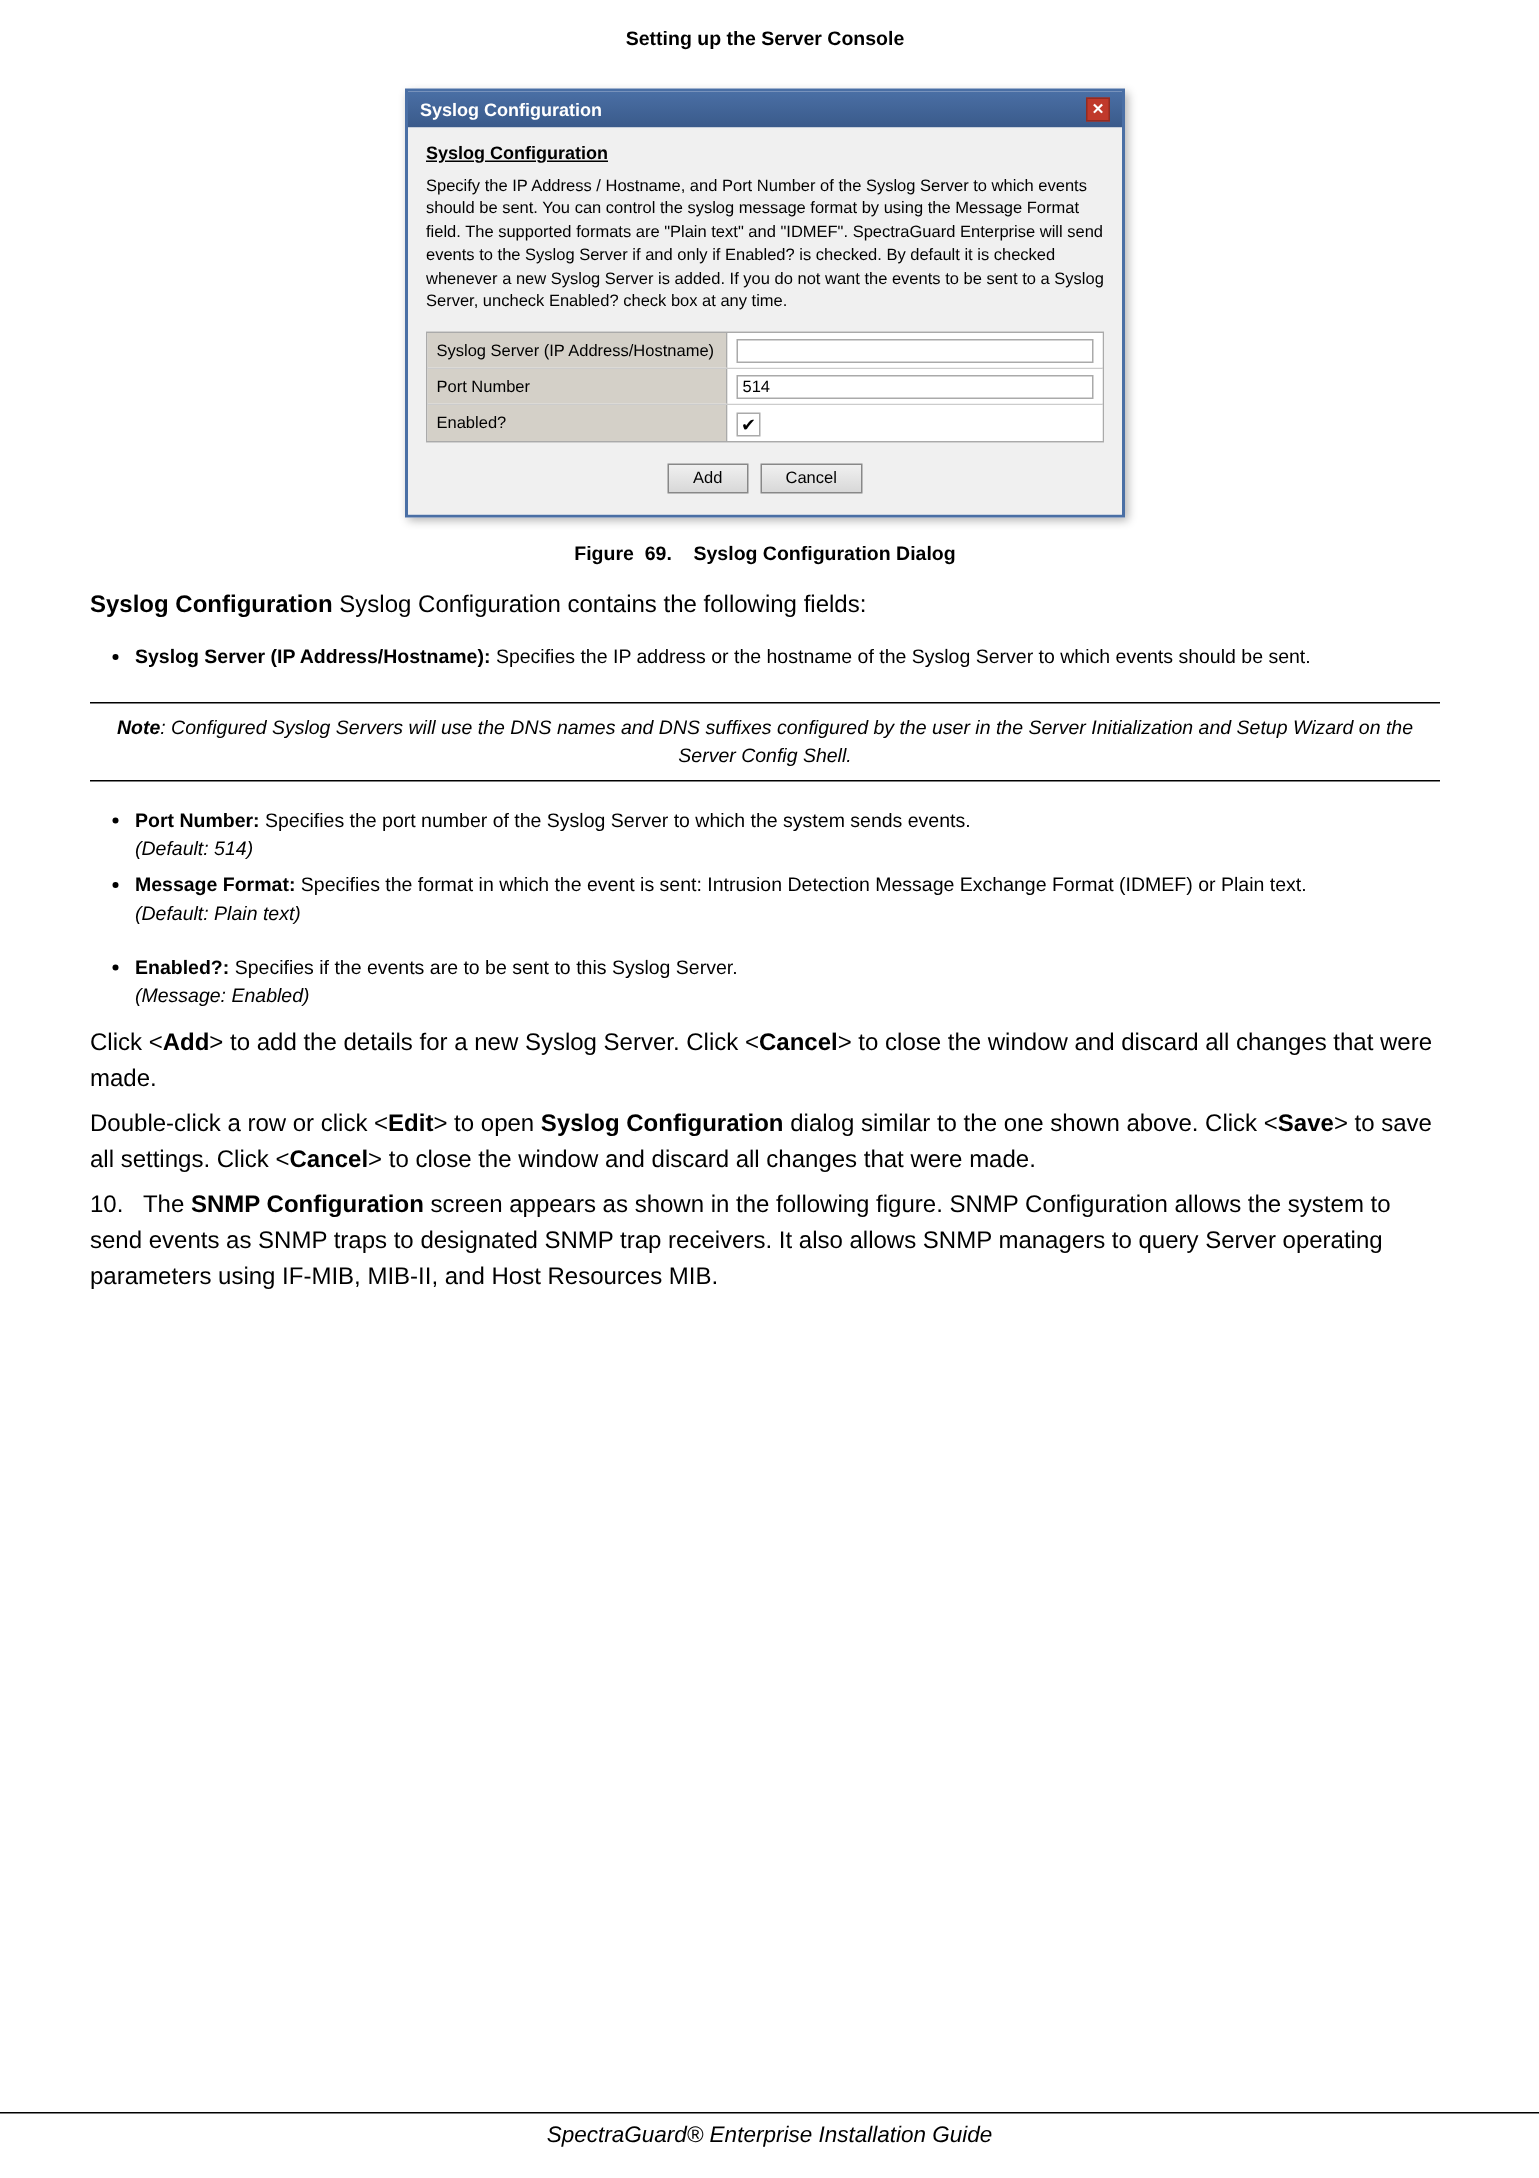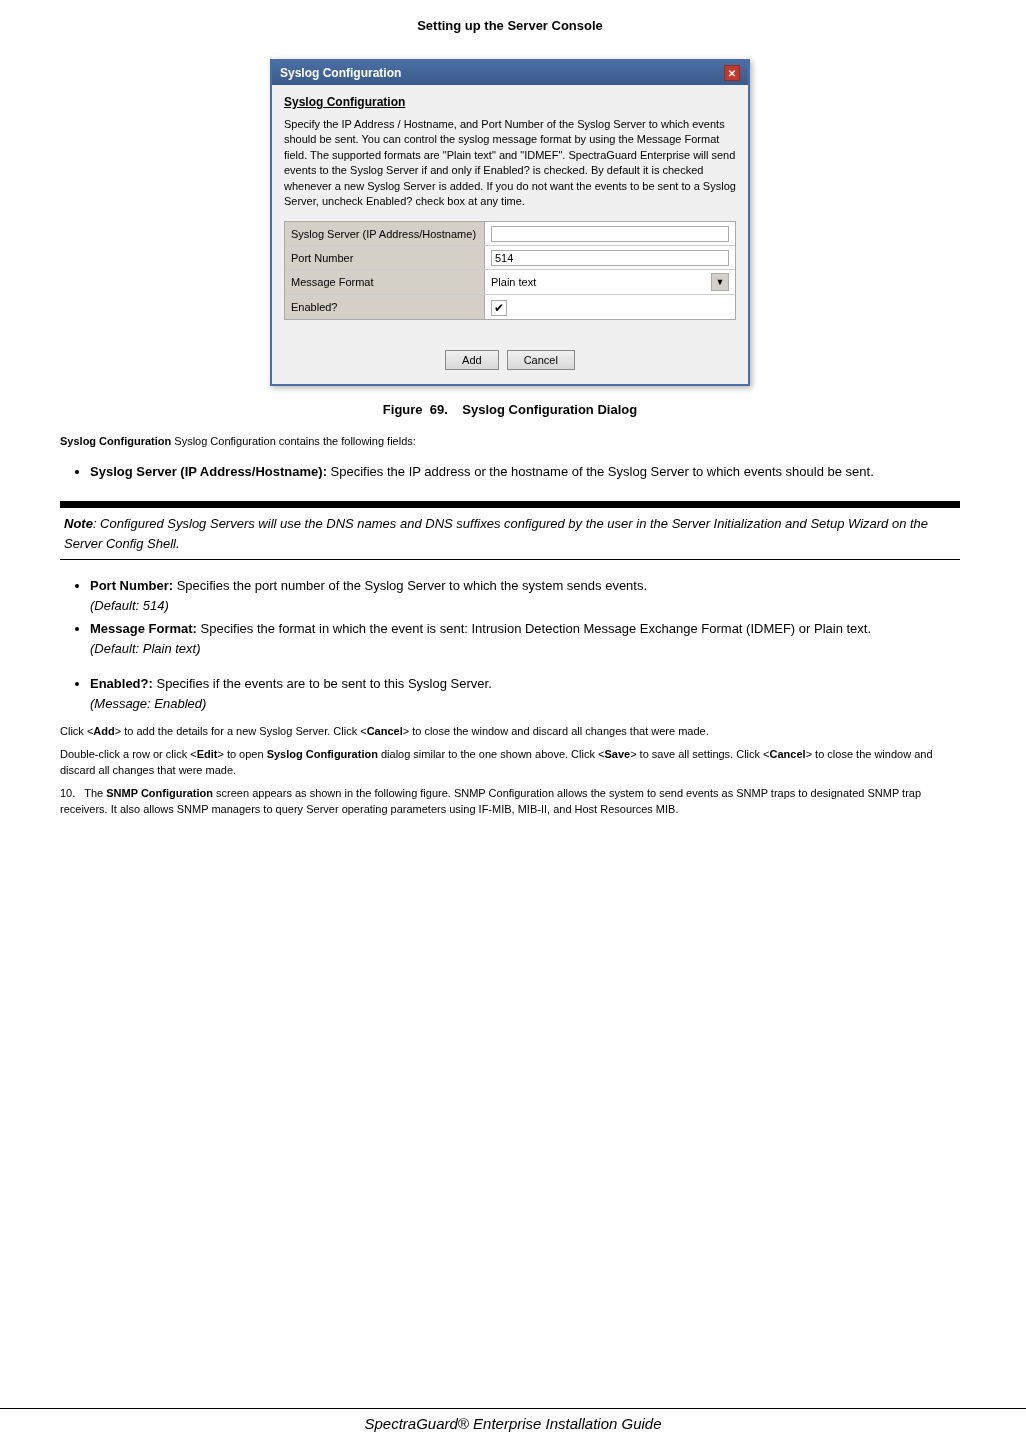--- a/index.html
+++ b/index.html
@@ -71,21 +71,21 @@
       margin-bottom: 8px;
     }
     .dialog-description {
       font-size: 11px;
       margin-bottom: 12px;
       line-height: 1.4;
     }
     .dialog-form {
       background: #fff;
       border: 1px solid #aaa;
-      margin-bottom: 24px;
+      margin-bottom: 8px;
     }
     .form-row {
       display: flex;
       border-bottom: 1px solid #ccc;
       min-height: 24px;
       align-items: stretch;
     }
     .form-row:last-child {
       border-bottom: none;
     }
@@ -155,40 +155,41 @@
       background: linear-gradient(to bottom, #f0f0f0, #d8d8d8);
       cursor: pointer;
     }
     .figure-caption {
       text-align: center;
       font-size: 13px;
       font-weight: bold;
       margin-bottom: 16px;
     }
     .body-text {
-      font-size: 11px;
+      font-size: 16px;
       line-height: 1.5;
       margin-bottom: 6px;
     }
     .bullet-list {
       margin: 6px 0 6px 30px;
     }
     .bullet-list li {
       font-size: 13px;
       line-height: 1.5;
       margin-bottom: 4px;
     }
     .note-box {
-      border-top: 7px solid #000000;
+      border-top: 1px solid #000000;
       border-bottom: 1px solid #000;
       padding: 6px 4px;
       margin: 10px 0;
       font-size: 13px;
       font-style: italic;
       line-height: 1.5;
+      text-align: center;
     }
     .page-footer {
       position: absolute;
       bottom: 20px;
       left: 0;
       right: 0;
       display: flex;
       flex-direction: column;
       align-items: center;
       border-top: 1px solid #000;
@@ -234,29 +235,20 @@
             </div>
           </div>
 
           <div class="form-row">
             <div class="form-label">Port Number</div>
             <div class="form-value">
               <input type="text" value="514" style="">
             </div>
           </div>
 
-          <div class="form-row">
-            <div class="form-label">Message Format</div>
-            <div class="form-value">
-              <div class="dropdown-wrapper">
-                <span>Plain text</span>
-                <div class="dropdown-arrow">▼</div>
-              </div>
-            </div>
-          </div>
 
           <div class="form-row">
             <div class="form-label">Enabled?</div>
             <div class="form-value">
               <div class="checkbox-cell">✔</div>
             </div>
           </div>
         </div>
         <div class="dialog-buttons">
           <button class="dialog-btn">Add</button>

